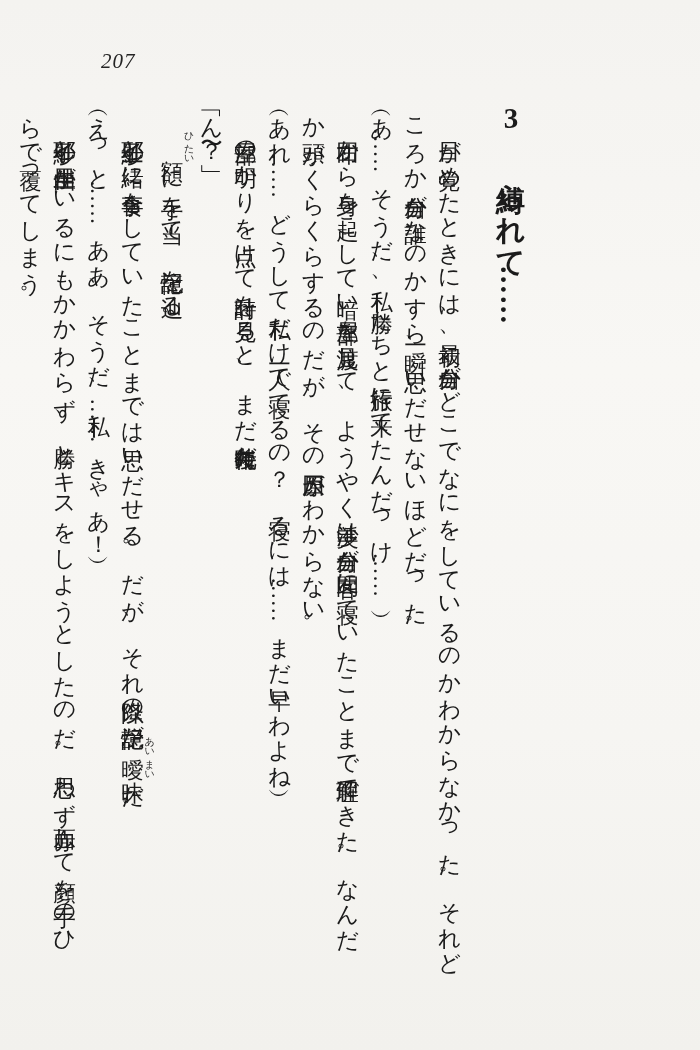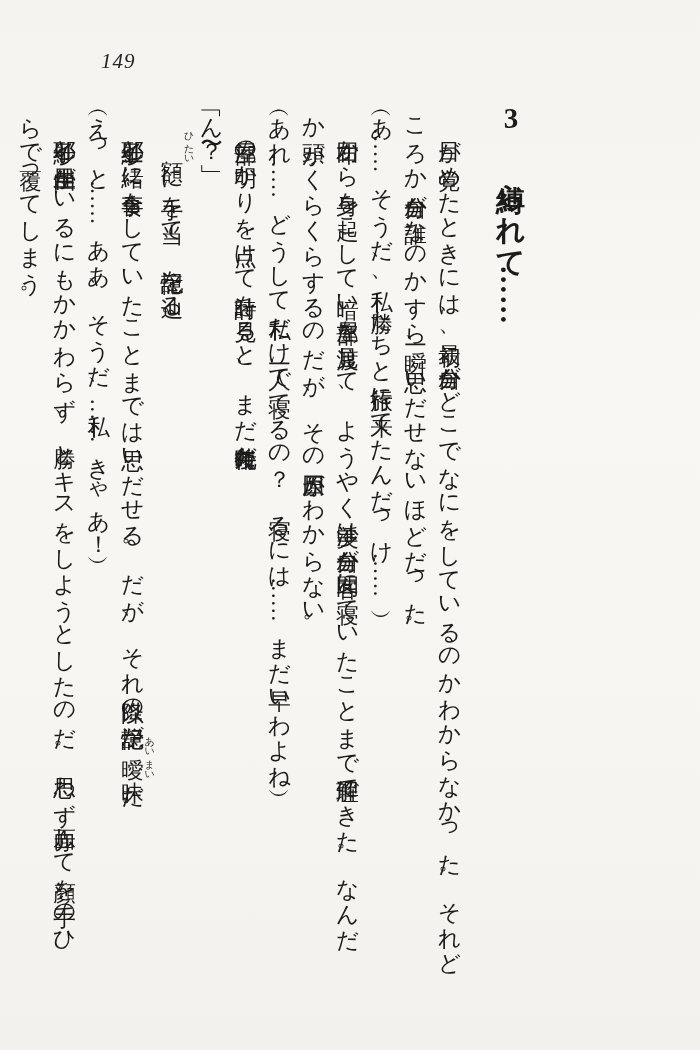--- a/index.html
+++ b/index.html
@@ -55,21 +55,21 @@
     font-size: 10px;
     letter-spacing: 0;
     color: #2a2a2a;
   }
 </style>
 </head>
 <body>
 
 <div class="book-page">
 
-  <div class="page-number">149</div>
+  <div class="page-number">207</div>
 
   <div class="text-block">
 
     <h2 class="chapter-heading"><span class="ch-num">3</span><span class="ch-title">縛られて……</span></h2>
 
     <div id="paragraphs">
         <p class="para indent">目が覚めたときには、最初、自分がどこでなにをしているのかわからなかった。それどころか自分が誰なのかすら一瞬、思いだせないほどだった。</p>
         <p class="para">（あ……そうだ、私、勝たちと旅行に来てたんだっけ……）</p>
         <p class="para indent">布団から身を起こして暗い部屋を見渡して、ようやく美沙は自分が客間に寝ていたことまで理解できた。なんだか頭がくらくらするのだが、その原因がわからない。</p>
         <p class="para">（あれ……どうして私だけ一人で寝てるの？　寝るには……まだ早いわよね）</p>

